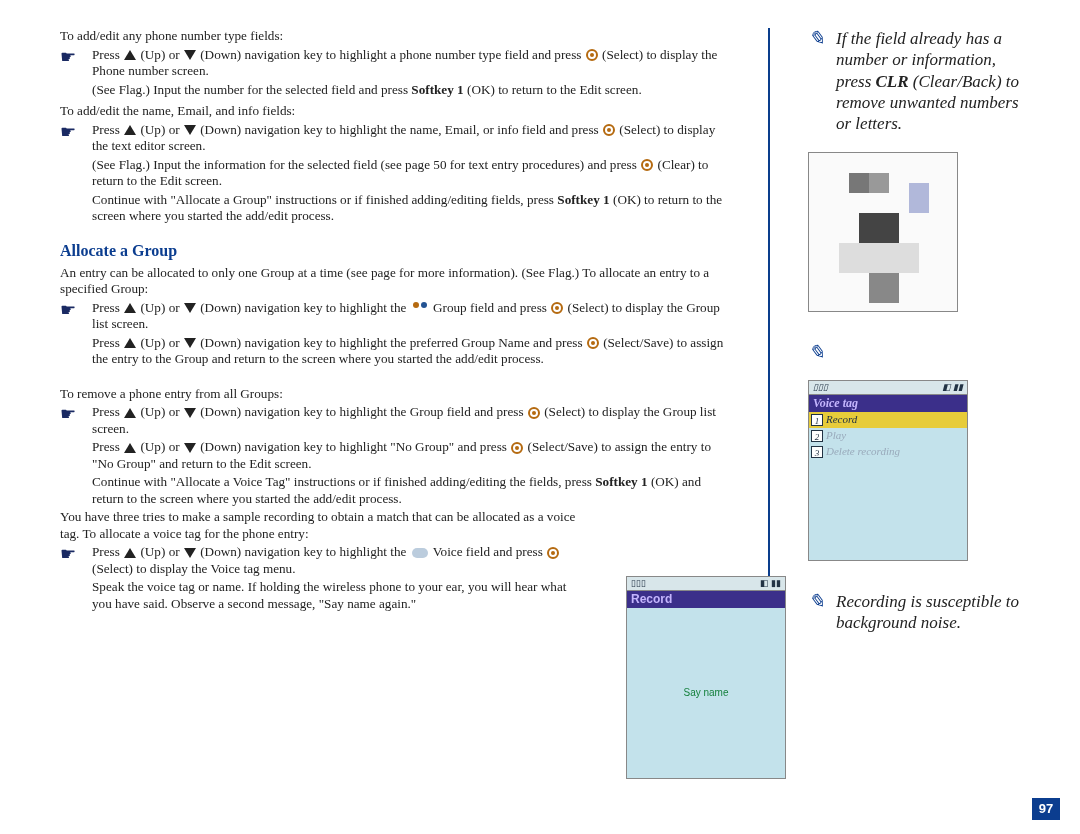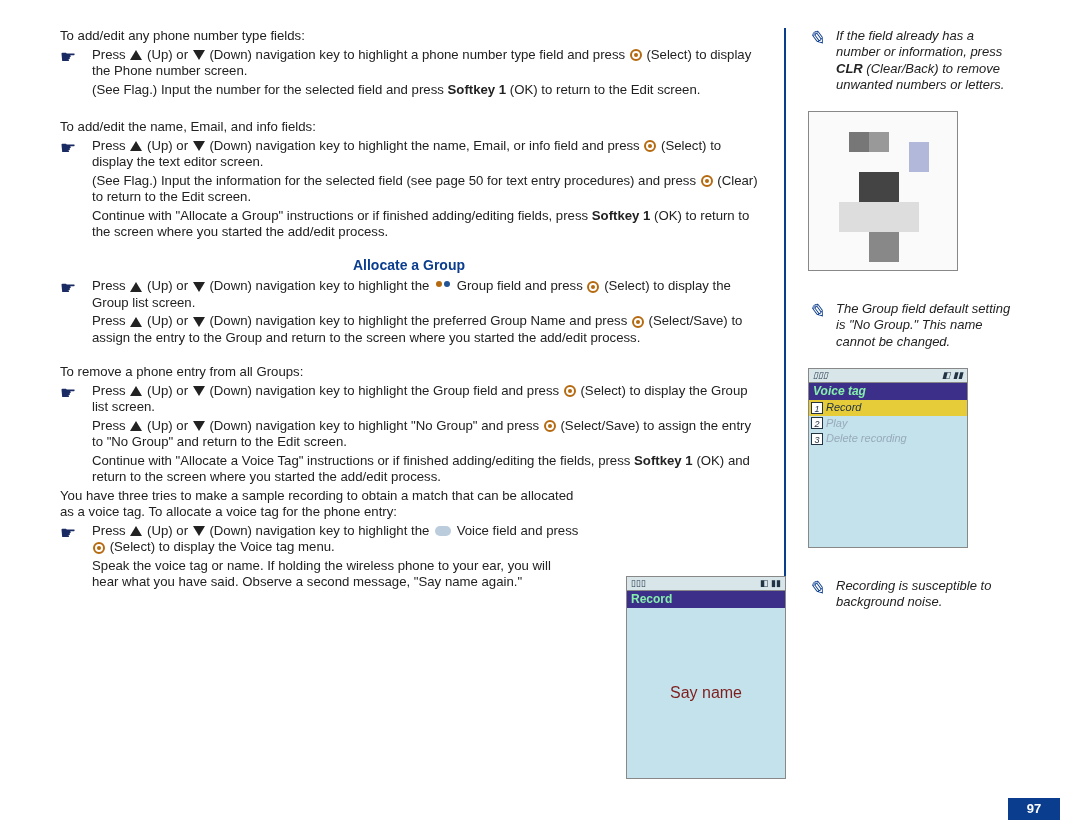--- a/index.html
+++ b/index.html
@@ -9,21 +9,22 @@
     font-family: Arial, Helvetica, sans-serif;
     font-size: 13.2px;
     color: #222;
     line-height: 1.25;
     background: #fff;
     position: relative;
   }
   .page {
     display: flex;
     padding: 28px 60px 20px 60px;
-    gap: 18px;
+    gap: 34px;
+    font-family: Liberation Serif, serif;
   }
   .main-col {
     flex: 1;
     padding-right: 8px;
   }
   .divider {
     width: 2px;
     background: #0a3d8c;
     align-self: stretch;
   }
@@ -45,24 +46,23 @@
     font-size: 18px;
     color: #1a2a63;
     line-height: 1;
     padding-top: 1px;
   }
   .sub .hand { width:22px; flex-shrink:0; }
   .btxt { flex:1; }
   .h3 {
     color: #0b3d8f;
     font-weight: bold;
-    font-size: 14px;
+    font-size: 16px;
     margin-top: 16px;
     margin-bottom: 4px;
-    text-align: center;
   }
   .tri-up, .tri-down, .dot, .grp-icon, .cloud-icon {
     display: inline-block;
     vertical-align: middle;
   }
   .tri-up {
     width: 0; height: 0;
     border-left: 6px solid transparent;
     border-right: 6px solid transparent;
     border-bottom: 10px solid #222;
@@ -116,21 +116,21 @@
     display:flex;
     gap:8px;
     margin-bottom:18px;
   }
   .note .note-icon{
     width:20px;flex-shrink:0;
     font-size:20px;
     color:#0b3d8f;
     line-height:1;
   }
-  .note .note-txt{ flex:1; font-size:13px; }
+  .note .note-txt{ flex:1; font-size:17px; }
   .thumb {
     width: 150px;
     height: 160px;
     margin: 8px 0 16px 0;
     border: 1px solid #888;
   }
   .pixart {
     width:150px;height:160px;
     background:
       linear-gradient(#777,#777) 40px 20px/20px 20px no-repeat,
@@ -152,21 +152,21 @@
     border-bottom:1px solid #888;
     font-size:9px;
     display:flex;
     justify-content:space-between;
     align-items:center;
     padding:0 4px;
     color:#234;
   }
   .phone-title{
     background:#3b2f8a;
-    color:#86efac;
+    color:#c4b5fd;
     font-weight:bold;
     font-size:12px;
     padding:1px 4px;
   }
   .phone-body {
     font-size:11px;
     color:#234;
   }
   .phone-line{
     display:flex;
@@ -176,32 +176,32 @@
   .phone-line.sel{ background:#e7cc3a; }
   .phone-line .num{
     display:inline-block;width:12px;height:12px;
     border:1px solid #234;background:#fff;
     font-size:9px;text-align:center;line-height:12px;
     margin-right:3px;
   }
   .phone-record-body{
     height:170px;
     display:flex;align-items:center;justify-content:center;
-    color:#7f1d1d;font-size:16px;
+    color:#15803d;font-size:10px;
   }
   .voice-wrap{
     position:absolute;
     left:626px;
     top:576px;
   }
   .page-num{
     position:absolute;
     right:20px;
     bottom:14px;
-    width:52px;height:22px;
+    width:28px;height:22px;
     background:#0b3d8f;
     color:#fff;
     font-weight:bold;
     font-size:13px;
     display:flex;align-items:center;justify-content:center;margin-left:43px;
   }
 </style>
 </head>
 <body>
 
@@ -224,21 +224,21 @@
     </div>
     <div class="sub">
       <div class="hand"></div>
       <div class="btxt">
         <span>(See Flag.) Input the number for the selected field and press </span>
         <b>Softkey 1</b>
         <span> (OK) to return to the Edit screen.</span>
       </div>
     </div>
 
-    <p class="intro" style="margin-top:21px">To add/edit the name, Email, and info fields:</p>
+    <p class="intro" style="margin-top:5px">To add/edit the name, Email, and info fields:</p>
 
     <div class="bullet">
       <div class="hand">☛</div>
       <div class="btxt">
         <span>Press </span>
         <span class="tri-up"></span>
         <span> (Up) or </span>
         <span class="tri-down"></span>
         <span> (Down) navigation key to highlight the name, Email, or info field and press </span>
         <span class="dot"></span>
@@ -256,20 +256,21 @@
     <div class="sub">
       <div class="hand"></div>
       <div class="btxt">
         <span>Continue with "Allocate a Group" instructions or if finished adding/editing fields, press </span>
         <b>Softkey 1</b>
         <span> (OK) to return to the screen where you started the add/edit process.</span>
       </div>
     </div>
 
     <div class="h3">Allocate a Group</div>
+    <p class="intro">An entry can be allocated to only one Group at a time (see page  for more information). (See Flag.) To allocate an entry to a specified Group:</p>
 
     <div class="bullet">
       <div class="hand">☛</div>
       <div class="btxt">
         <span>Press </span>
         <span class="tri-up"></span>
         <span> (Up) or </span>
         <span class="tri-down"></span>
         <span> (Down) navigation key to highlight the </span>
         <span class="grp-icon"></span>
@@ -363,21 +364,20 @@
         <span>If the field already has a number or information, press </span>
         <b style="font-style:italic">CLR</b>
         <span> (Clear/Back) to remove unwanted numbers or letters.</span>
       </div>
     </div>
 
     <div class="thumb pixart"></div>
 
     <div class="note" style="margin-top:30px">
       <div class="note-icon">✎</div>
-      <div class="note-txt">The Group field default setting is "No Group." This name cannot be changed.</div>
     </div>
 
     <div class="phone-screen" style="margin-top:4px">
       <div class="phone-status">
         <span>▯▯▯</span>
         <span>◧ ▮▮</span>
       </div>
       <div class="phone-title">Voice tag</div>
       <div class="phone-body" id="voice-items">
           <div class="phone-line sel">

